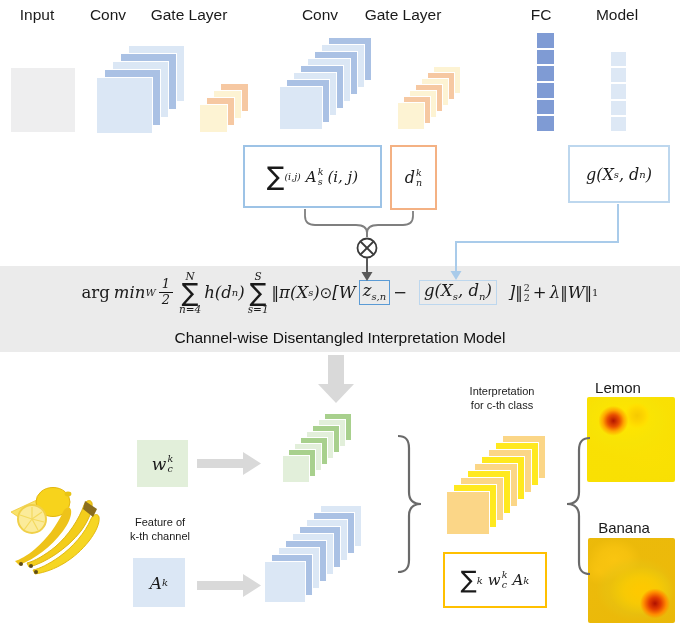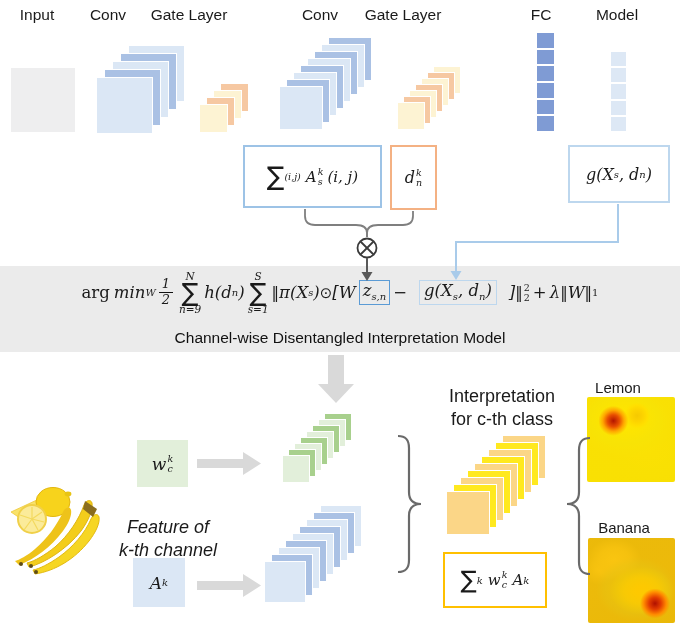--- a/index.html
+++ b/index.html
@@ -23,21 +23,21 @@
   .eq sub,.eq sup{font-size:10px;font-style:italic;}
   .eq .sym{font-family:"DejaVu Sans",sans-serif;font-size:15px;}
   .bigsum{display:inline-flex;flex-direction:column;align-items:center;line-height:1;margin:0 3px;}
   .bigsum .lim{font-size:10.5px;font-style:italic;font-family:"DejaVu Serif",serif;}
   .bigsum .sig{font-family:"DejaVu Sans",sans-serif;font-size:25px;line-height:.9;}
   .frac{display:inline-flex;flex-direction:column;align-items:center;font-size:13px;line-height:1.15;margin:0 3px;font-style:italic;}
   .frac .den{border-top:1.2px solid #111;padding:0 3px;}
   .zbox{border:1.6px solid var(--z-box-border,#5b9bd5);padding:0 3px 2px 3px;margin:0 3px;display:inline-block;}
   .ginlinebox{border:1.6px solid var(--g-box-border,#bdd7ee);padding:0 4px 2px 4px;margin:0 12px;display:inline-block;}
   .caption{position:absolute;left:0;right:0;top:329px;text-align:center;font-size:15.5px;color:#111;z-index:2;}
-  .two-line{position:absolute;transform:translateX(-50%);text-align:center;font-size:18px;line-height:1.26;white-space:nowrap;}
+  .two-line{position:absolute;transform:translateX(-50%);text-align:center;font-size:11px;line-height:1.26;white-space:nowrap;}
   .mathbox{position:absolute;display:flex;align-items:center;justify-content:center;
            font-family:"DejaVu Serif",serif;font-style:italic;font-size:17px;box-sizing:border-box;}
   .heat{position:absolute;border-radius:2px;}
   .hm-lemon{
     background:
       radial-gradient(circle 15px at 30% 28%, #b31500 0%, #e84e00 40%, #ffa600 70%, rgba(255,230,0,.85) 100%),
       radial-gradient(circle 13px at 57% 22%, #c22500 0%, #f06800 45%, #ffb800 80%, rgba(255,225,0,.8) 100%),
       radial-gradient(ellipse 44px 30px at 42% 26%, rgba(255,235,0,.8) 28%, rgba(140,215,70,.65) 58%, rgba(0,190,190,.5) 78%, rgba(40,80,200,0) 100%),
       radial-gradient(ellipse 62px 46px at 45% 32%, rgba(0,200,210,.35) 52%, rgba(0,0,0,0) 75%),
       radial-gradient(ellipse 52px 40px at 70% 66%, rgba(125,105,150,.55) 0%, rgba(0,0,0,0) 72%),
@@ -146,21 +146,21 @@
     <span>arg</span>
       <span class="it" style="margin-left:4px;">min</span>
       <sub>W</sub>
     <span class="frac">
         <span>1</span>
         <span class="den">2</span>
       </span>
     <span class="bigsum">
         <span class="lim">N</span>
         <span class="sig">∑</span>
-        <span class="lim">n=9</span>
+        <span class="lim">n=4</span>
       </span>
     <span class="it">h(d</span>
       <sub>n</sub>
       <span class="it">)</span>
     <span class="bigsum">
         <span class="lim">S</span>
         <span class="sig">∑</span>
         <span class="lim">s=1</span>
       </span>
     <span class="sym">‖</span>
@@ -180,21 +180,21 @@
       </span>
     <span style="margin:0 3px;">+</span>
       <span class="it">λ</span>
       <span class="sym">‖</span>
       <span class="it">W</span>
       <span class="sym">‖</span>
       <sub style="font-style:normal;">1</sub>
   </div>
   <div class="caption">Channel-wise Disentangled Interpretation Model</div>
 
-  <div class="two-line" style="left:168px;top:516px;font-style:italic;">
+  <div class="two-line" style="left:160px;top:516px;">
     <div>Feature of</div>
       <div>k-th channel</div>
   </div>
   <div class="two-line" style="left:502px;top:385px;">
     <div>Interpretation</div>
       <div>for c-th class</div>
   </div>
   <span class="two-line" style="left:618px;top:379px;font-size:15px;">Lemon</span>
   <span class="two-line" style="left:624px;top:519px;font-size:15px;">Banana</span>
 

